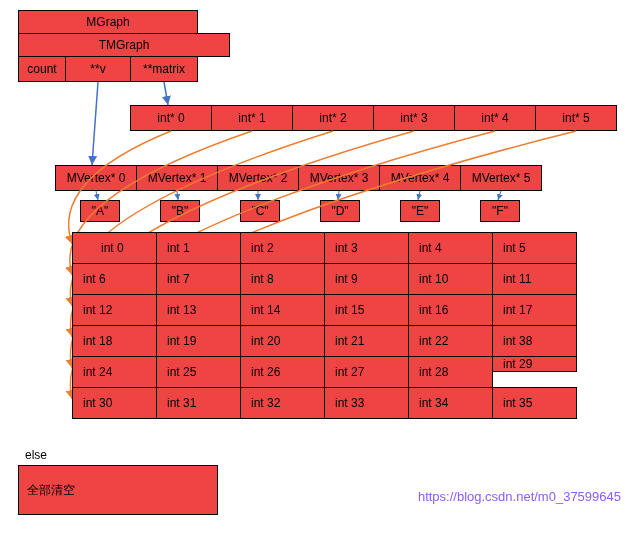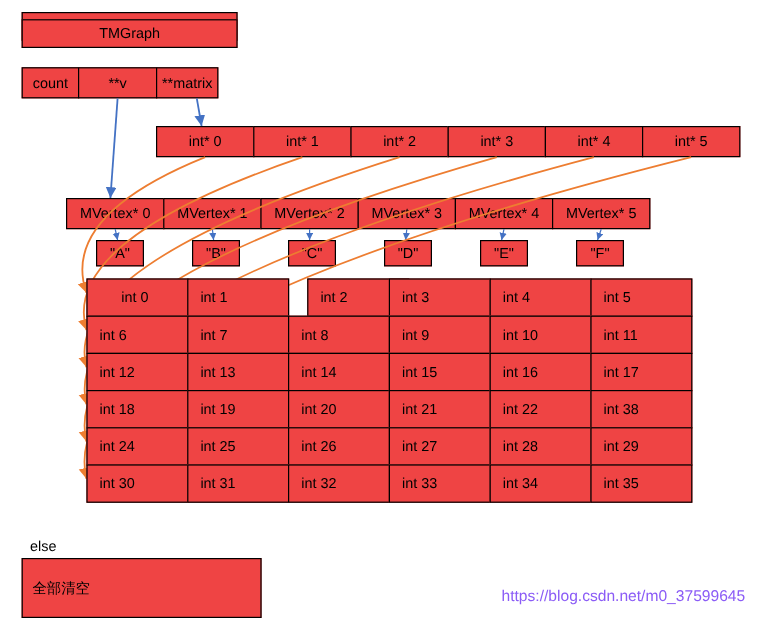--- a/index.html
+++ b/index.html
@@ -29,25 +29,25 @@
     bottom: 30px;
     font-size: 13px;
     color: #8b5cf6;
     font-family: Arial, sans-serif;
   }
 </style>
 </head>
 <body>
 
 <div class="box" style="left:18px; top:10px; width:180px; height:24px;">MGraph</div>
-<div class="box" style="left:18px; top:16px; width:180px; height:24px;">TMGraph</div>
+<div class="box" style="left:18px; top:33px; width:212px; height:24px;">TMGraph</div>
 
 <div class="box" style="left:18px; top:56px; width:48px; height:26px;">count</div>
 <div class="box" style="left:65px; top:56px; width:66px; height:26px;">**v</div>
-<div class="box" style="left:130px; top:56px; width:52px; height:26px;">**matrix</div>
+<div class="box" style="left:130px; top:56px; width:68px; height:26px;">**matrix</div>
 
 <div class="box" style="left:130px; top:105px; width:82px; height:26px;">int* 0</div>
 <div class="box" style="left:211px; top:105px; width:82px; height:26px;">int* 1</div>
 <div class="box" style="left:292px; top:105px; width:82px; height:26px;">int* 2</div>
 <div class="box" style="left:373px; top:105px; width:82px; height:26px;">int* 3</div>
 <div class="box" style="left:454px; top:105px; width:82px; height:26px;">int* 4</div>
 <div class="box" style="left:535px; top:105px; width:82px; height:26px;">int* 5</div>
 
 <div class="box" style="left:55px; top:165px; width:82px; height:26px;">MVertex* 0</div>
 <div class="box" style="left:136px; top:165px; width:82px; height:26px;">MVertex* 1</div>
@@ -94,21 +94,21 @@
   <path d="M 171 131 Q 50 180 72 244" stroke="#ED7D31" stroke-width="1.5" fill="none" marker-end="url(#ao)"></path>
   <path d="M 252 131 Q 50 200 72 275" stroke="#ED7D31" stroke-width="1.5" fill="none" marker-end="url(#ao)"></path>
   <path d="M 333 131 Q 50 220 72 306" stroke="#ED7D31" stroke-width="1.5" fill="none" marker-end="url(#ao)"></path>
   <path d="M 414 131 Q 48 235 72 337" stroke="#ED7D31" stroke-width="1.5" fill="none" marker-end="url(#ao)"></path>
   <path d="M 495 131 Q 45 250 72 368" stroke="#ED7D31" stroke-width="1.5" fill="none" marker-end="url(#ao)"></path>
   <path d="M 576 131 Q 42 265 72 399" stroke="#ED7D31" stroke-width="1.5" fill="none" marker-end="url(#ao)"></path>
 </svg>
 
 <div class="box" style="left: 72px; top: 232px; width: 85px; height: 32px; justify-content: flex-start; padding-left: 28px;">int 0</div>
 <div class="box" style="left: 156px; top: 232px; width: 85px; height: 32px; justify-content: flex-start; padding-left: 10px;">int 1</div>
-<div class="box" style="left: 256px; top: 232px; width: 85px; height: 32px; justify-content: flex-start; padding-left: 10px;">int 2</div>
+<div class="box" style="left: 240px; top: 232px; width: 85px; height: 32px; justify-content: flex-start; padding-left: 10px;">int 2</div>
 <div class="box" style="left: 324px; top: 232px; width: 85px; height: 32px; justify-content: flex-start; padding-left: 10px;">int 3</div>
 <div class="box" style="left: 408px; top: 232px; width: 85px; height: 32px; justify-content: flex-start; padding-left: 10px;">int 4</div>
 <div class="box" style="left: 492px; top: 232px; width: 85px; height: 32px; justify-content: flex-start; padding-left: 10px;">int 5</div>
 <div class="box" style="left: 72px; top: 263px; width: 85px; height: 32px; justify-content: flex-start; padding-left: 10px;">int 6</div>
 <div class="box" style="left: 156px; top: 263px; width: 85px; height: 32px; justify-content: flex-start; padding-left: 10px;">int 7</div>
 <div class="box" style="left: 240px; top: 263px; width: 85px; height: 32px; justify-content: flex-start; padding-left: 10px;">int 8</div>
 <div class="box" style="left: 324px; top: 263px; width: 85px; height: 32px; justify-content: flex-start; padding-left: 10px;">int 9</div>
 <div class="box" style="left: 408px; top: 263px; width: 85px; height: 32px; justify-content: flex-start; padding-left: 10px;">int 10</div>
 <div class="box" style="left: 492px; top: 263px; width: 85px; height: 32px; justify-content: flex-start; padding-left: 10px;">int 11</div>
 <div class="box" style="left: 72px; top: 294px; width: 85px; height: 32px; justify-content: flex-start; padding-left: 10px;">int 12</div>
@@ -121,19 +121,19 @@
 <div class="box" style="left: 156px; top: 325px; width: 85px; height: 32px; justify-content: flex-start; padding-left: 10px;">int 19</div>
 <div class="box" style="left: 240px; top: 325px; width: 85px; height: 32px; justify-content: flex-start; padding-left: 10px;">int 20</div>
 <div class="box" style="left: 324px; top: 325px; width: 85px; height: 32px; justify-content: flex-start; padding-left: 10px;">int 21</div>
 <div class="box" style="left: 408px; top: 325px; width: 85px; height: 32px; justify-content: flex-start; padding-left: 10px;">int 22</div>
 <div class="box" style="left: 492px; top: 325px; width: 85px; height: 32px; justify-content: flex-start; padding-left: 10px;">int 38</div>
 <div class="box" style="left: 72px; top: 356px; width: 85px; height: 32px; justify-content: flex-start; padding-left: 10px;">int 24</div>
 <div class="box" style="left: 156px; top: 356px; width: 85px; height: 32px; justify-content: flex-start; padding-left: 10px;">int 25</div>
 <div class="box" style="left: 240px; top: 356px; width: 85px; height: 32px; justify-content: flex-start; padding-left: 10px;">int 26</div>
 <div class="box" style="left: 324px; top: 356px; width: 85px; height: 32px; justify-content: flex-start; padding-left: 10px;">int 27</div>
 <div class="box" style="left: 408px; top: 356px; width: 85px; height: 32px; justify-content: flex-start; padding-left: 10px;">int 28</div>
-<div class="box" style="left: 492px; top: 356px; width: 85px; height: 32px; justify-content: flex-start; padding-left: 10px;">int 29</div>
+<div class="box" style="left: 492px; top: 356px; width: 85px; height: 16px; justify-content: flex-start; padding-left: 10px;">int 29</div>
 <div class="box" style="left: 72px; top: 387px; width: 85px; height: 32px; justify-content: flex-start; padding-left: 10px;">int 30</div>
 <div class="box" style="left: 156px; top: 387px; width: 85px; height: 32px; justify-content: flex-start; padding-left: 10px;">int 31</div>
 <div class="box" style="left: 240px; top: 387px; width: 85px; height: 32px; justify-content: flex-start; padding-left: 10px;">int 32</div>
 <div class="box" style="left: 324px; top: 387px; width: 85px; height: 32px; justify-content: flex-start; padding-left: 10px;">int 33</div>
 <div class="box" style="left: 408px; top: 387px; width: 85px; height: 32px; justify-content: flex-start; padding-left: 10px;">int 34</div>
 <div class="box" style="left: 492px; top: 387px; width: 85px; height: 32px; justify-content: flex-start; padding-left: 10px;">int 35</div>
 
 </body></html>

